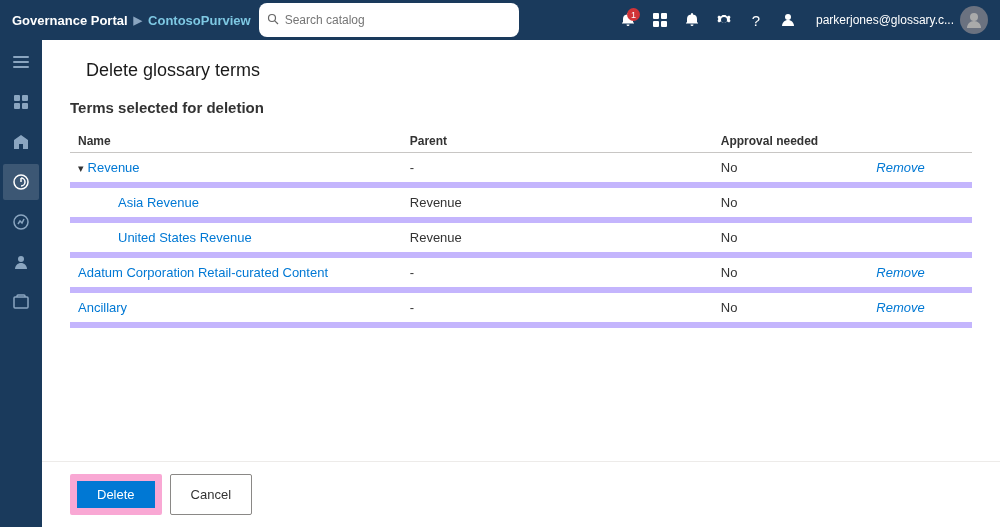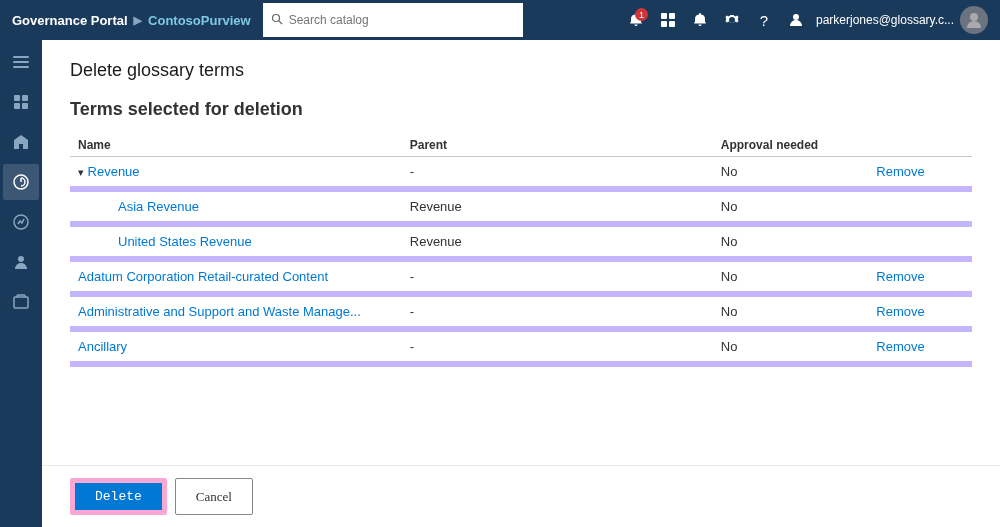--- a/index.html
+++ b/index.html
@@ -6,45 +6,45 @@
     body { font-family: 'Segoe UI', Arial, sans-serif; font-size: 13px; color: #333; background: #f3f2f1; height: 527px; overflow: hidden; display: flex; flex-direction: column; }
 
     
     .topnav {
       background: #1a3a5c;
       height: 40px;
       display: flex;
       align-items: center;
       padding: 4px 12px;
       flex-shrink: 0;
+      gap: 8px;
     }
     .topnav-brand {
       color: white;
       font-size: 13px;
       font-weight: 600;
       display: flex;
       align-items: center;
       gap: 6px;
     }
     .topnav-brand .chevron {
       color: #8aa5c0;
       font-size: 11px;
     }
     .topnav-purview {
       color: #7ec8e3;
       font-size: 13px;
       font-weight: 600;
     }
     .topnav-search {
-      margin-left: 12px;
       flex: 0 0 260px;
       display: flex;
       align-items: center;
       background: white;
-      border-radius: 0;
+      border-radius: 8px;
       height: 34px;
       padding: 0 8px;
       gap: 6px;
     }
     .topnav-search input {
       border: none;
       outline: none;
       font-size: 12px;
       color: #333;
       width: 100%;
@@ -159,32 +159,33 @@
     .page-content {
       padding: 20px 28px;
       flex: 1;
     }
 
     .page-title {
       font-size: 18px;
       font-weight: 400;
       color: #1a1a1a;
       margin-bottom: 18px;
+      margin-left: 16px;
     }
 
     .warning-text {
       font-size: 13px;
       color: #333;
       line-height: 1.5;
       margin-bottom: 20px;
       max-width: 880px;
     }
 
     .section-title {
-      font-size: 18px;
+      font-size: 15px;
       font-weight: 600;
       color: #333;
       margin-bottom: 12px;
     }
 
     
     .terms-table {
       width: 100%;
       border-collapse: collapse;
     }
@@ -213,50 +214,51 @@
       text-decoration: none;
     }
 
     .remove-btn {
       color: #0078d4;
       cursor: pointer;
       font-size: 13px;
       background: none;
       border: none;
       padding: 0;
+      font-style: italic;
     }
 
     
     .footer {
       border-top: 1px solid #edebe9;
       padding: 12px 28px;
       display: flex;
       gap: 8px;
       background: white;
       flex-shrink: 0;
     }
     .btn-delete {
       background: #0078d4;
       color: white;
-      border: 5px solid #f9a8d4;
+      border: 7px solid #f9a8d4;
       padding: 6px 20px;
       font-size: 13px;
       cursor: pointer;
       border-radius: 2px;
-      font-family: Liberation Mono, monospace;
+      font-family: Liberation Sans, sans-serif;
     }
     .btn-cancel {
       background: white;
       color: #333;
       border: 1px solid #8a8886;
       padding: 6px 20px;
       font-size: 13px;
       cursor: pointer;
       border-radius: 2px;
-      font-family: Liberation Serif, serif;
+      font-family: Liberation Sans, sans-serif;
     }
   </style>
 </head>
 <body>
 
 <div class="topnav">
   <span class="topnav-brand">
     <span>Governance Portal</span>
     <span class="chevron">▶</span>
     <span class="topnav-purview">ContosoPurview</span>
@@ -407,26 +409,20 @@
               <td class="col-approval">No</td>
               <td class="col-action"></td>
             </tr>
             <tr>
               <td class="col-name"><a class="link-text">Adatum Corporation Retail-curated Content</a></td>
               <td class="col-parent">-</td>
               <td class="col-approval">No</td>
               <td class="col-action"><button class="remove-btn">Remove</button></td>
             </tr>
             <tr>
-              <td class="col-name"><a class="link-text">Administrative and Support and Waste Manage...</a></td>
-              <td class="col-parent">-</td>
-              <td class="col-approval">No</td>
-              <td class="col-action"><button class="remove-btn">Remove</button></td>
-            </tr>
-            <tr>
               <td class="col-name"><a class="link-text">Ancillary</a></td>
               <td class="col-parent">-</td>
               <td class="col-approval">No</td>
               <td class="col-action"><button class="remove-btn">Remove</button></td>
             </tr>
           </tbody>
       </table>
 
     </div>
 

